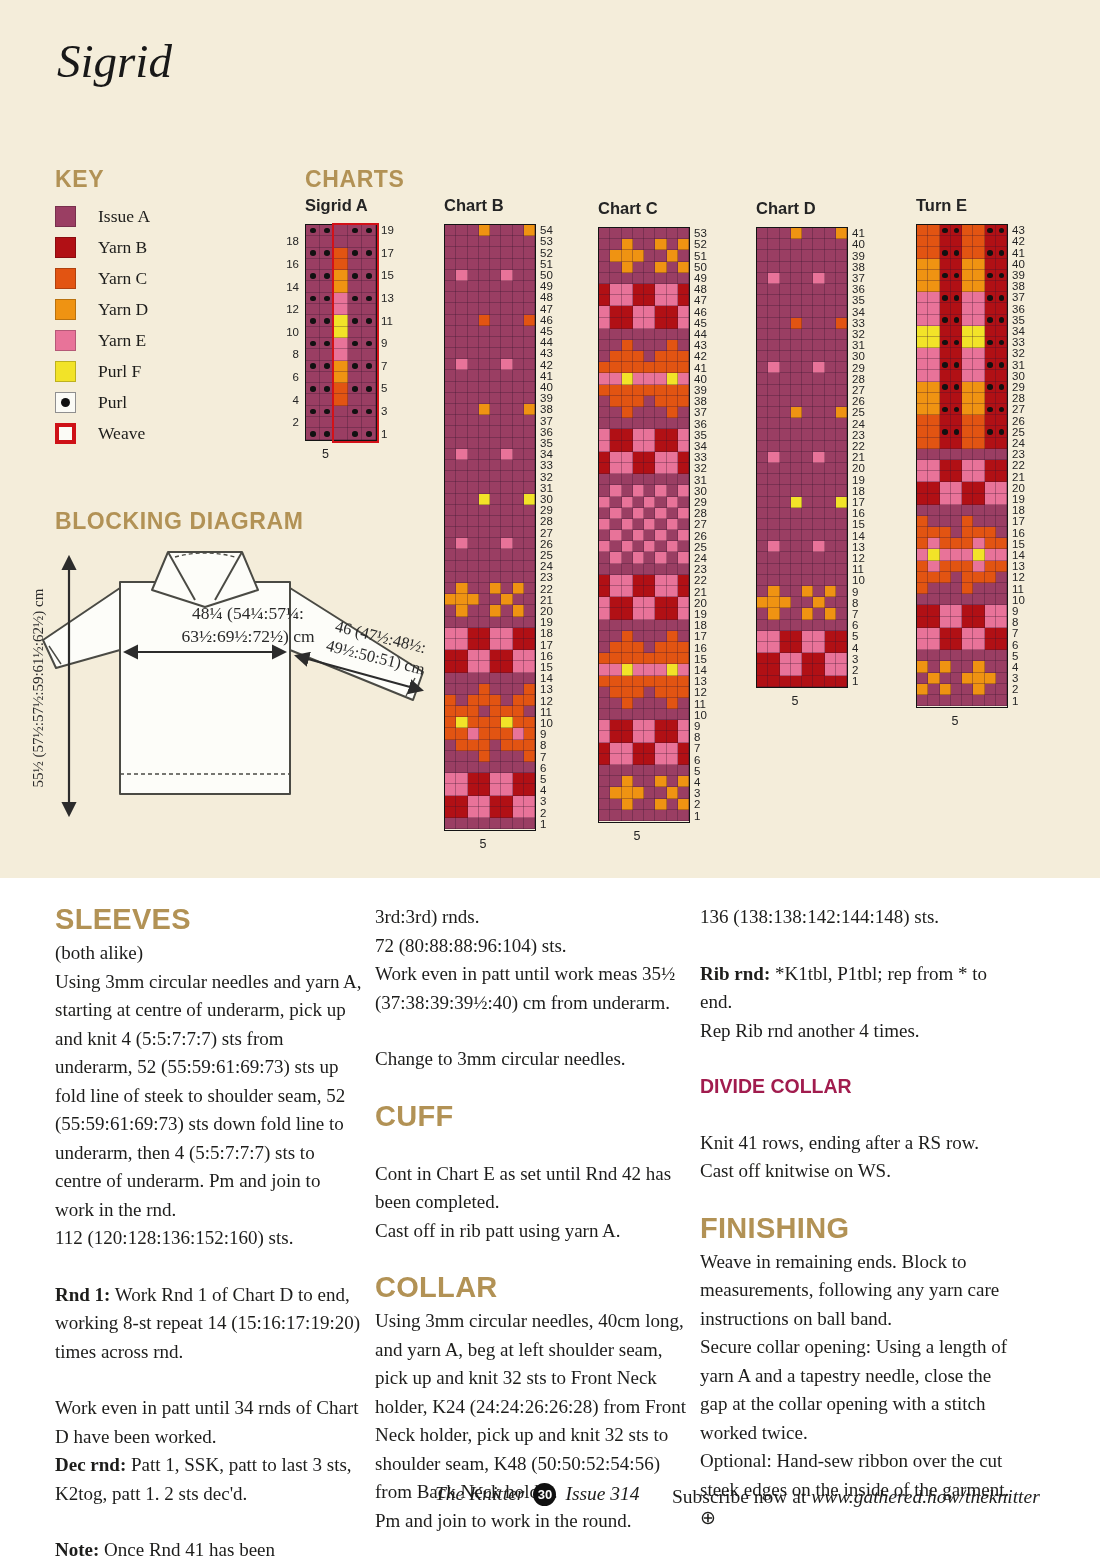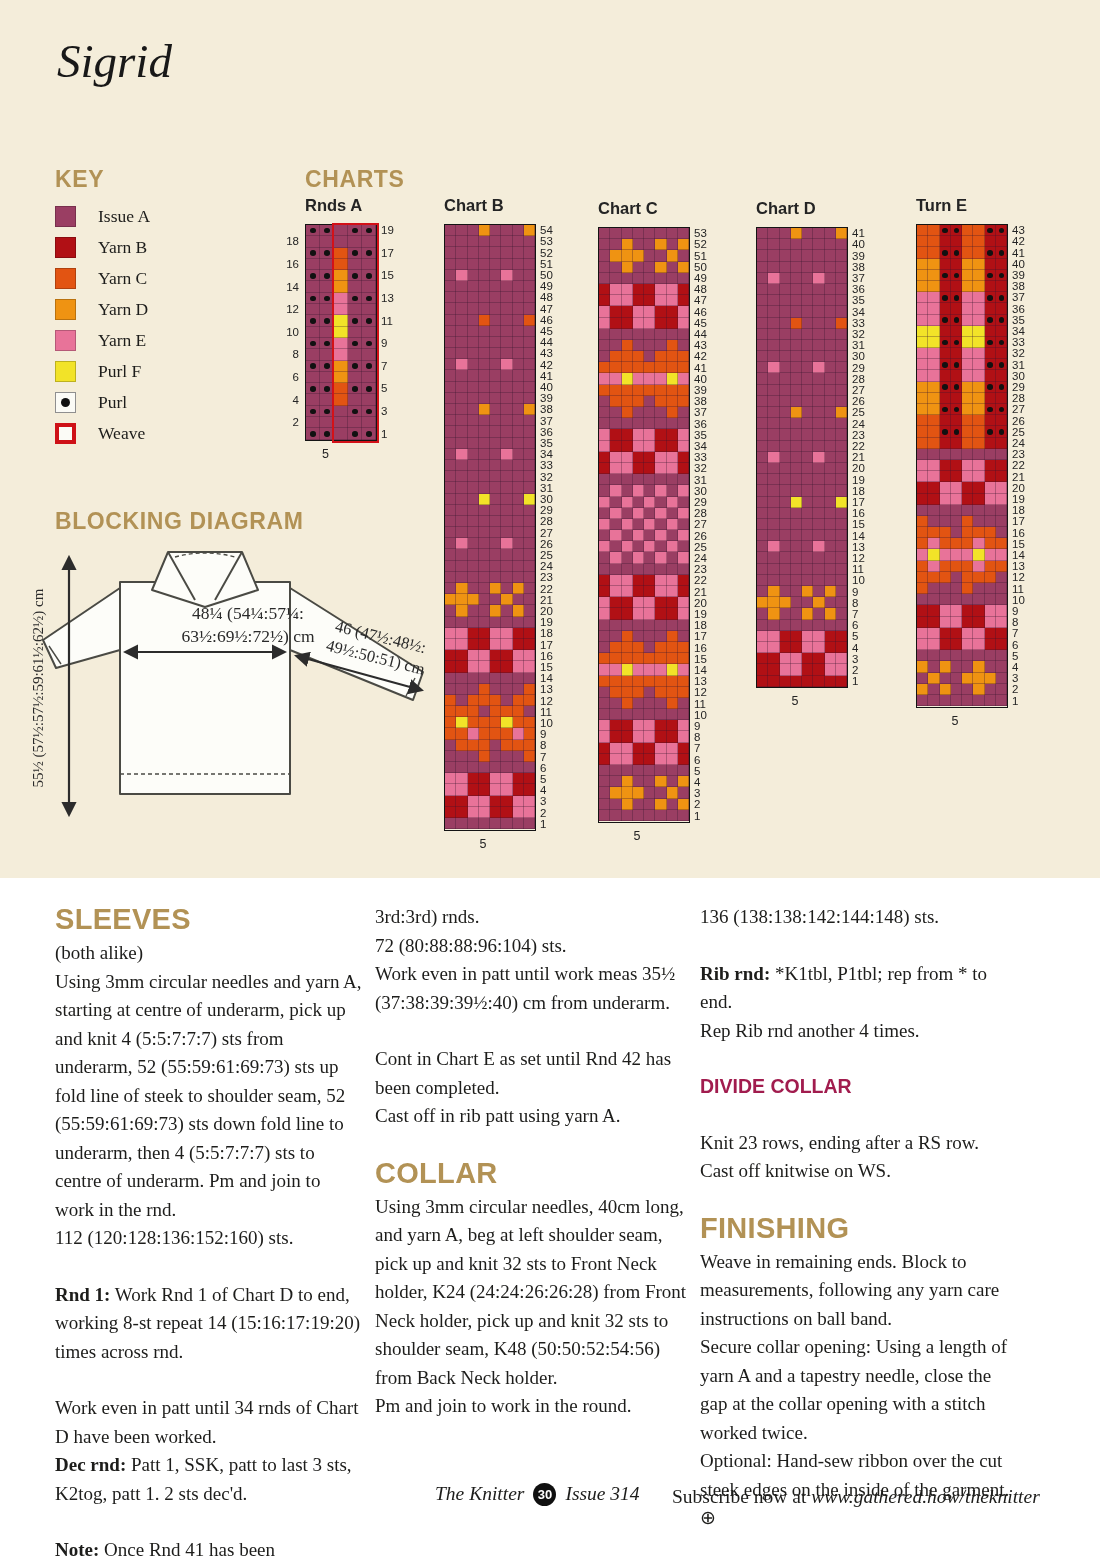--- a/index.html
+++ b/index.html
@@ -93,21 +93,21 @@
         <span class="swatch purl"></span>
         <span class="key-label">Purl</span>
       </div>
       <div class="key-item">
         <span class="swatch repeat"></span>
         <span class="key-label">Weave</span>
       </div>
     </div>
   <div id="charts-host">
       <div class="chart-block" style="left: 305px; top: 196px;">
-        <div class="chart-label">Rnds A</div>
+        <div class="chart-label">Sigrid A</div>
         <div class="chart-wrap">
           <div class="cgrid" style="width: 70px; height: 214.7px; grid-template-columns: repeat(5, 14px); grid-template-rows: repeat(19, 11.3px);">
             <span class="cc pd" style="background: rgb(154, 62, 99);"></span>
             <span class="cc pd" style="background: rgb(154, 62, 99);"></span>
             <span class="cc" style="background: rgb(154, 62, 99);"></span>
             <span class="cc pd" style="background: rgb(154, 62, 99);"></span>
             <span class="cc pd" style="background: rgb(154, 62, 99);"></span>
             <span class="cc" style="background: rgb(154, 62, 99);"></span>
             <span class="cc" style="background: rgb(154, 62, 99);"></span>
             <span class="cc" style="background: rgb(154, 62, 99);"></span>
@@ -2015,32 +2015,34 @@
       <p class="gap"><b>Rnd 1:</b> <span>Work Rnd 1 of Chart D to end, working 8-st repeat 14 (15:16:17:19:20) times across rnd.</span></p>
       <p class="gap">Work even in patt until 34 rnds of Chart D have been worked.</p>
       <p><b>Dec rnd:</b> <span>Patt 1, SSK, patt to last 3 sts, K2tog, patt 1. 2 sts dec'd.</span></p>
       <p class="gap"><b>Note:</b> <span>Once Rnd 41 has been completed, rep Rnds 10-41 of Chart D only for patt.
 Cont in Chart D patt, rep Dec rnd on 19 (19:19:23:27:27) foll 4th (4th:4th:3rd:</span></p>
     </div>
   <div id="col-1" class="col">
       <p>3rd:3rd) rnds.
 72 (80:88:88:96:104) sts.
 Work even in patt until work meas 35½ (37:38:39:39½:40) cm from underarm.</p>
+      <p class="gap">Change to 3mm circular needles.</p>
+      <h2 class="gap gold-h">CUFF</h2>
       <p class="gap">Cont in Chart E as set until Rnd 42 has been completed.
 Cast off in rib patt using yarn A.</p>
       <h2 class="gap gold-h">COLLAR</h2>
       <p>Using 3mm circular needles, 40cm long, and yarn A, beg at left shoulder seam, pick up and knit 32 sts to Front Neck holder, K24 (24:24:26:26:28) from Front Neck holder, pick up and knit 32 sts to shoulder seam, K48 (50:50:52:54:56) from Back Neck holder.
 Pm and join to work in the round.</p>
     </div>
   <div id="col-2" class="col">
       <p>136 (138:138:142:144:148) sts.</p>
       <p class="gap"><b>Rib rnd:</b> <span>*K1tbl, P1tbl; rep from * to end.
 Rep Rib rnd another 4 times.</span></p>
       <h3>DIVIDE COLLAR</h3>
-      <p class="gap">Knit 23 rows, ending after a RS row.
+      <p class="gap">Knit 41 rows, ending after a RS row.
 Cast off knitwise on WS.</p>
       <h2 class="gap gold-h">FINISHING</h2>
       <p>Weave in remaining ends. Block to measurements, following any yarn care instructions on ball band.
 Secure collar opening: Using a length of yarn A and a tapestry needle, close the gap at the collar opening with a stitch worked twice.
 Optional: Hand-sew ribbon over the cut steek edges on the inside of the garment. ⊕</p>
     </div>
 
   <div id="footer-left">
     <span>The Knitter</span>
     <span class="issue-badge">30</span>

